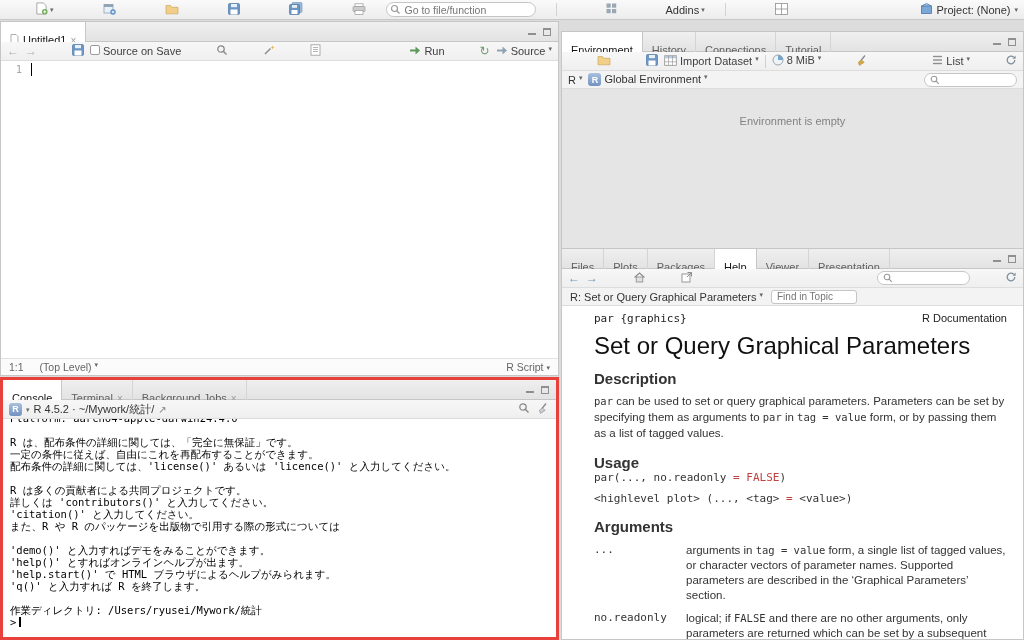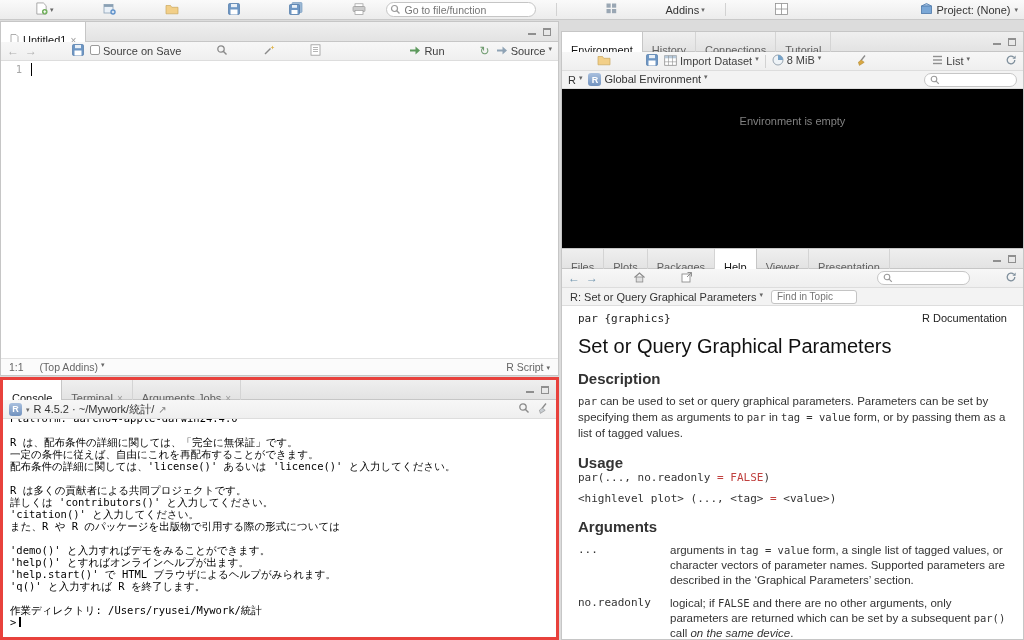--- a/index.html
+++ b/index.html
@@ -72,38 +72,38 @@
   .console-body { flex:1; overflow:hidden; padding:0 7px;
     font-family:"DejaVu Sans Mono",monospace; font-size:10.5px; line-height:12px; color:#000; }
   #console-output { margin-top:-7px; }
   .console-line { white-space:pre; height:12px; }
   .prompt-line { white-space:pre; }
   .text-cursor { display:inline-block; width:1.5px; height:10px; background:#000;
     vertical-align:-1px; margin-left:3px; }
   .linkout { color:#7a7a7a; font-size:10px; }
 
   
-  .env-empty { flex:1; background:#000000; display:flex; justify-content:center;
+  .env-empty { flex:1; background:#e5e5e5; display:flex; justify-content:center;
     padding-top:26px; color:#828282; }
   .scope-row { height:18px; background:#f3f3f3; border-bottom:1px solid #ddd;
     display:flex; align-items:center; gap:6px; padding:0 6px; flex:0 0 auto; }
   .mini-search { display:flex; align-items:center; gap:3px; background:#fff;
     border:1px solid #c6c6c6; border-radius:8px; height:14px; padding:0 5px; }
   .mini-search input { border:none; outline:none; width:68px; height:11px;
     font:10px "Liberation Sans",sans-serif; }
 
   
   .topic-row { height:18px; background:#f3f3f3; border-bottom:1px solid #ddd;
     display:flex; align-items:center; gap:8px; padding:0 8px; flex:0 0 auto; }
   .find-input { width:86px; height:14px; border:1px solid #c4c4c4; border-radius:3px;
     background:#fff; font:10px "Liberation Sans",sans-serif; color:#666; padding:0 5px; outline:none; }
-  .help-content { flex:1; background:#fff; padding:6px 16px 0 16px; overflow:hidden;
+  .help-content { flex:1; background:#fff; padding:6px 16px 0 32px; overflow:hidden;
     font-size:11.5px; color:#333; }
   .help-meta { display:flex; justify-content:space-between; font-size:11px; color:#222; }
-  .help-title { font-size:20px; font-weight:400; margin-top:10px; color:#111; line-height:22px; }
+  .help-title { font-size:24px; font-weight:400; margin-top:10px; color:#111; line-height:22px; }
   .help-h { font-size:15px; font-weight:bold; margin-top:14px; color:#333; line-height:16px; }
   .help-p { margin-top:6px; line-height:16px; }
   .codeblock { }
   .code-line { font-family:"DejaVu Sans Mono",monospace; font-size:11px; line-height:13px;
     white-space:pre-wrap; }
   .blank-line { height:8px; }
   .red { color:#c0413f; }
   .italic { font-style:italic; }
   .args { display:grid; grid-template-columns:92px 1fr; row-gap:8px; margin-top:8px; }
   .arg-name { font-family:"DejaVu Sans Mono",monospace; font-size:11px; }
@@ -265,41 +265,41 @@
     <div class="gutter">
       <div>1</div>
     </div>
     <div class="edit-area">
       <span class="caret-bar"></span>
     </div>
   </div>
   <div class="src-status">
     <span>1:1</span>
     <span class="tbtn">
-      <span>(Top Addins)</span>
+      <span>(Top Level)</span>
       <span class="caret">▾</span>
     </span>
     <span class="right tbtn">
       <span>R Script</span>
       <span class="caret">▾</span>
     </span>
   </div>
 </div>
 
 <div class="pane" id="console-pane">
   <div class="tabbar">
     <div class="tab active">
       <span>Console</span>
     </div>
     <div class="tab">
       <span>Terminal</span>
       <span class="x">×</span>
     </div>
     <div class="tab">
-      <span>Arguments Jobs</span>
+      <span>Background Jobs</span>
       <span class="x">×</span>
     </div>
     <div class="winbtns">
       <span class="btn-min"></span>
       <span class="btn-max"></span>
     </div>
   </div>
   <div class="console-header">
     <span class="r-logo">R</span>
     <span class="caret">▾</span>

